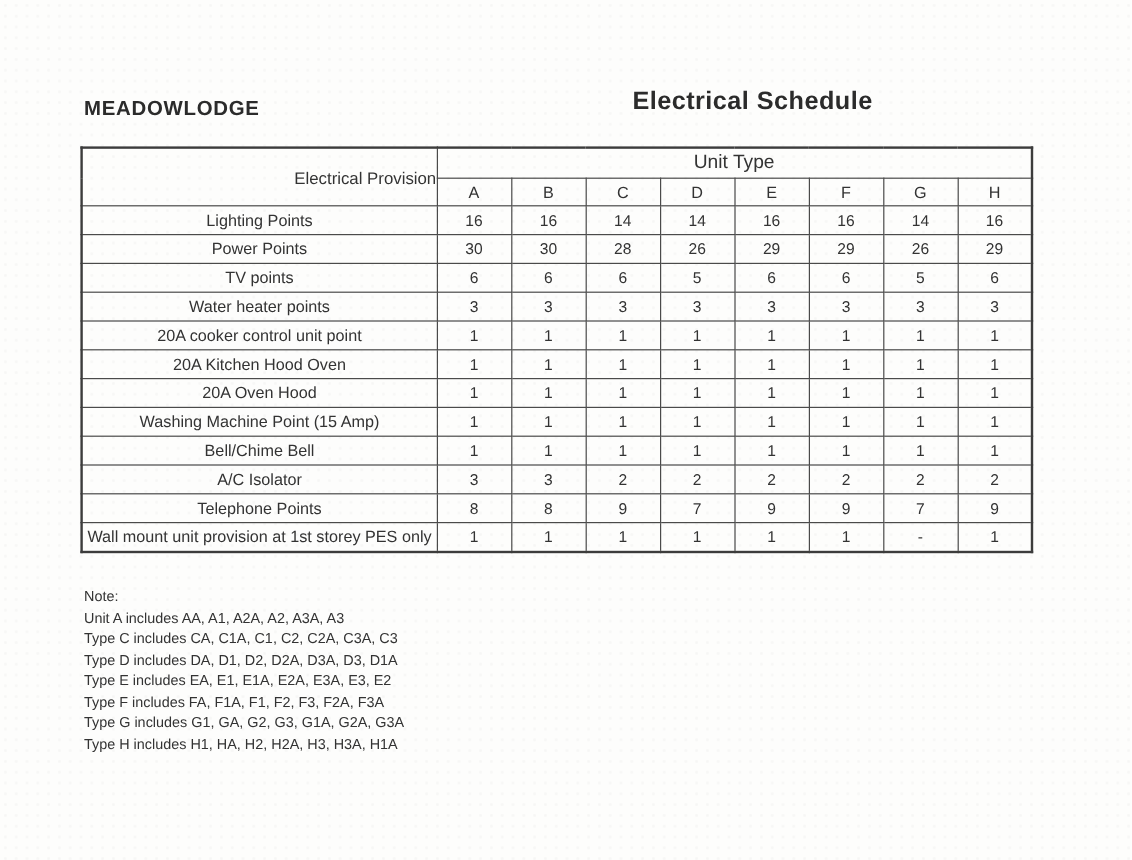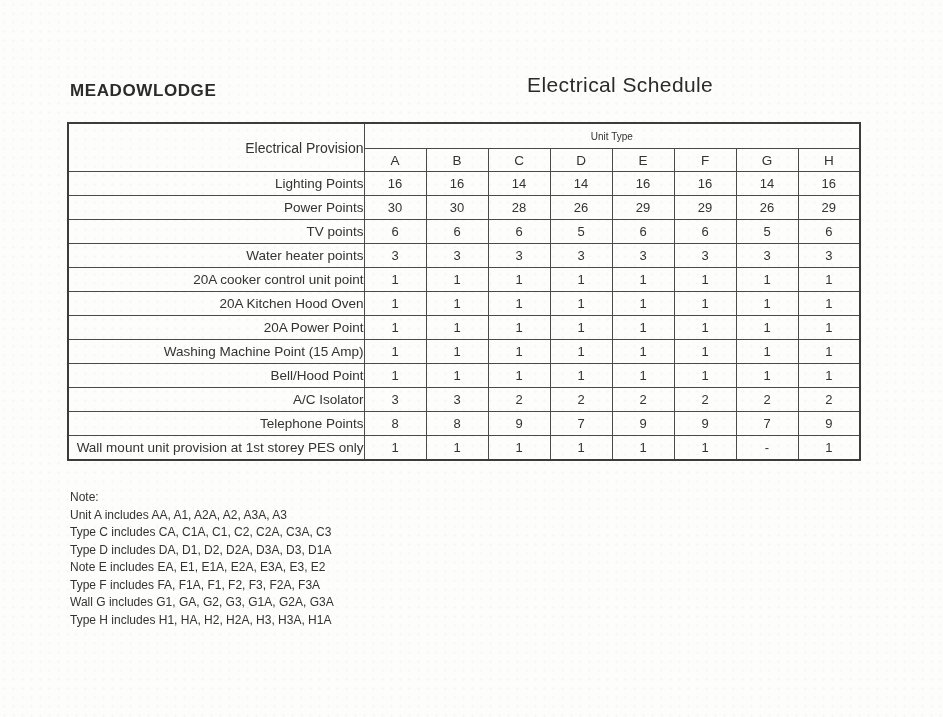--- a/index.html
+++ b/index.html
@@ -14,47 +14,47 @@
     background-image:radial-gradient(rgba(90,90,90,0.04) 1px, transparent 1.3px);
     background-size:9px 9px;
     color:#2e2e2e;
   }
   .project-title{
     position:absolute;left:70px;top:81px;margin:0;
     font-size:17px;font-weight:bold;letter-spacing:0.6px;color:#2b2b2b;
   }
   .doc-title{
     position:absolute;left:527px;top:73px;margin:0;
-    font-size:21px;font-weight:normal;letter-spacing:0.4px;color:#2b2b2b;
+    font-size:21px;font-weight:bold;letter-spacing:0.4px;color:#2b2b2b;
   }
   table.schedule{
     position:absolute;left:67px;top:122px;
     width:793px;height:325px;
     border-collapse:collapse;table-layout:fixed;
     background:transparent;
   }
   table.schedule{border:2px solid #3c3c3c;}
   table.schedule th, table.schedule td{
     border:1px solid #4a4a4a;
     padding:0;
     font-weight:normal;
     color:#333333;
   }
   th.prov{
     text-align:right;padding-left:5px;
     font-size:14px;
   }
   th.unittype{
-    height:24px;text-align:center;font-size:10px;
+    height:24px;text-align:center;font-size:16px;
   }
   th.ucol{
     height:22px;text-align:center;font-size:13.5px;
   }
   td.lab{
-    text-align:right;padding-left:5px;font-size:13.5px;height:23px;
+    text-align:center;padding-left:5px;font-size:13.5px;height:23px;
     white-space:nowrap;overflow:hidden;
   }
   td.val{
     text-align:center;font-size:13px;
   }
   .notes{
     position:absolute;left:70px;top:489px;
     font-size:12px;line-height:17.5px;color:#333333;
   }
   .note-head{line-height:17.5px;}
@@ -158,21 +158,21 @@
           <td class="val">1</td>
           <td class="val">1</td>
           <td class="val">1</td>
           <td class="val">1</td>
           <td class="val">1</td>
           <td class="val">1</td>
           <td class="val">1</td>
           <td class="val">1</td>
         </tr>
         <tr>
-          <td class="lab">20A Power Point</td>
+          <td class="lab">20A Oven Hood</td>
           <td class="val">1</td>
           <td class="val">1</td>
           <td class="val">1</td>
           <td class="val">1</td>
           <td class="val">1</td>
           <td class="val">1</td>
           <td class="val">1</td>
           <td class="val">1</td>
         </tr>
         <tr>
@@ -180,21 +180,21 @@
           <td class="val">1</td>
           <td class="val">1</td>
           <td class="val">1</td>
           <td class="val">1</td>
           <td class="val">1</td>
           <td class="val">1</td>
           <td class="val">1</td>
           <td class="val">1</td>
         </tr>
         <tr>
-          <td class="lab">Bell/Hood Point</td>
+          <td class="lab">Bell/Chime Bell</td>
           <td class="val">1</td>
           <td class="val">1</td>
           <td class="val">1</td>
           <td class="val">1</td>
           <td class="val">1</td>
           <td class="val">1</td>
           <td class="val">1</td>
           <td class="val">1</td>
         </tr>
         <tr>
@@ -232,20 +232,20 @@
         </tr>
       </tbody>
   </table>
 
   <div class="notes">
     <div class="note-head">Note:</div>
     <div id="note-lines">
         <div class="note-line">Unit A includes AA, A1, A2A, A2, A3A, A3</div>
         <div class="note-line">Type C includes CA, C1A, C1, C2, C2A, C3A, C3</div>
         <div class="note-line">Type D includes DA, D1, D2, D2A, D3A, D3, D1A</div>
-        <div class="note-line">Note E includes EA, E1, E1A, E2A, E3A, E3, E2</div>
+        <div class="note-line">Type E includes EA, E1, E1A, E2A, E3A, E3, E2</div>
         <div class="note-line">Type F includes FA, F1A, F1, F2, F3, F2A, F3A</div>
-        <div class="note-line">Wall G includes G1, GA, G2, G3, G1A, G2A, G3A</div>
+        <div class="note-line">Type G includes G1, GA, G2, G3, G1A, G2A, G3A</div>
         <div class="note-line">Type H includes H1, HA, H2, H2A, H3, H3A, H1A</div>
       </div>
   </div>
 
 </div>
 
 </body></html>

